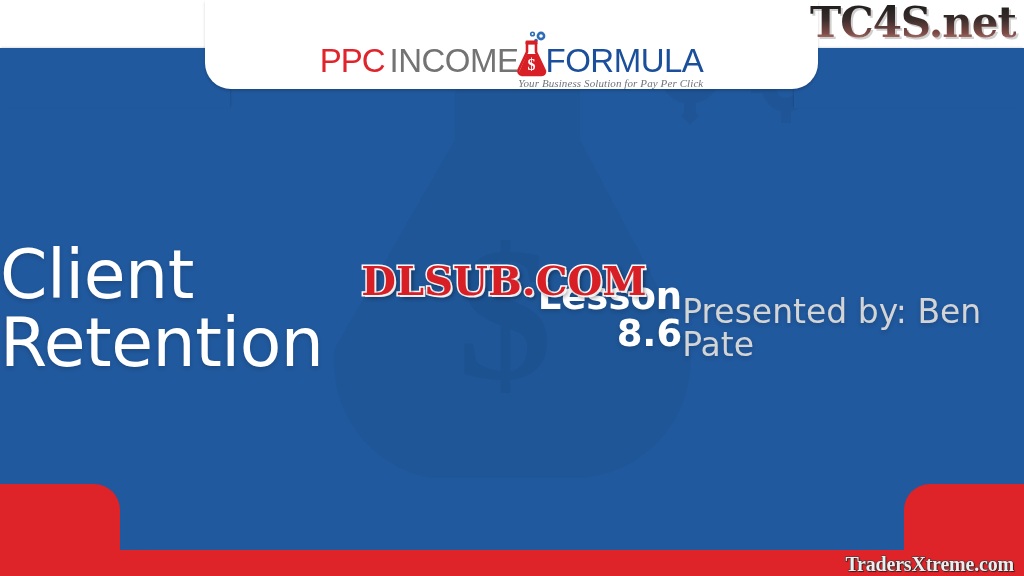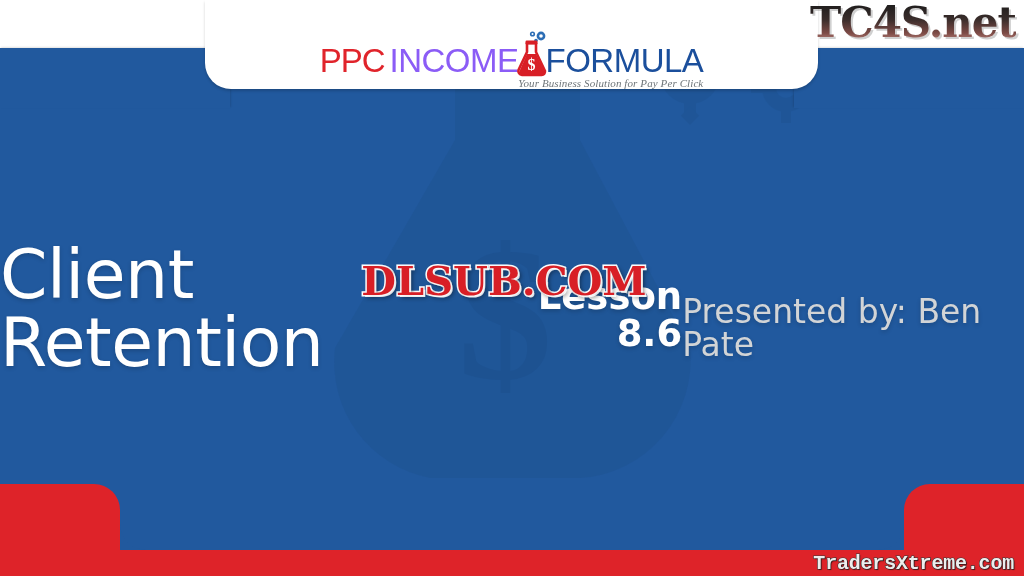--- a/index.html
+++ b/index.html
@@ -139,21 +139,21 @@
     font-size:33px;
     letter-spacing:-1px;
     color:#E0242B;
     line-height:1;
   }
   .logo-income {
     font-family:"Liberation Sans", sans-serif;
     font-weight:normal;
     font-size:33px;
     letter-spacing:-0.5px;
-    color:#8b5cf6;
+    color:#737373;
     line-height:1;
     margin-left:5px;
   }
   .logo-flask-wrap {
     position:relative;
     width:34px; height:46px;
     margin:0 -3px 0 -4px;
   }
   .logo-formula {
     font-family:"Liberation Sans", sans-serif;
@@ -267,21 +267,21 @@
     color:rgba(120,120,120,0.35);
     transform:translate(2px,2px);
     white-space:nowrap;
   }
 
   
   .wm-traders {
     position:absolute;
     right:10px; bottom:2px;
     z-index:20;
-    font-family:Liberation Mono, monospace;
+    font-family:Liberation Serif, serif;
     font-weight:bold;
     font-size:20px;
     letter-spacing:-0.2px;
     line-height:1;
     color:#EDEDED;
     -webkit-text-stroke:1.2px #3a3a3a;
     paint-order:stroke fill;
     text-shadow:1px 1px 1px rgba(0,0,0,0.5);
     white-space:nowrap;
   }

